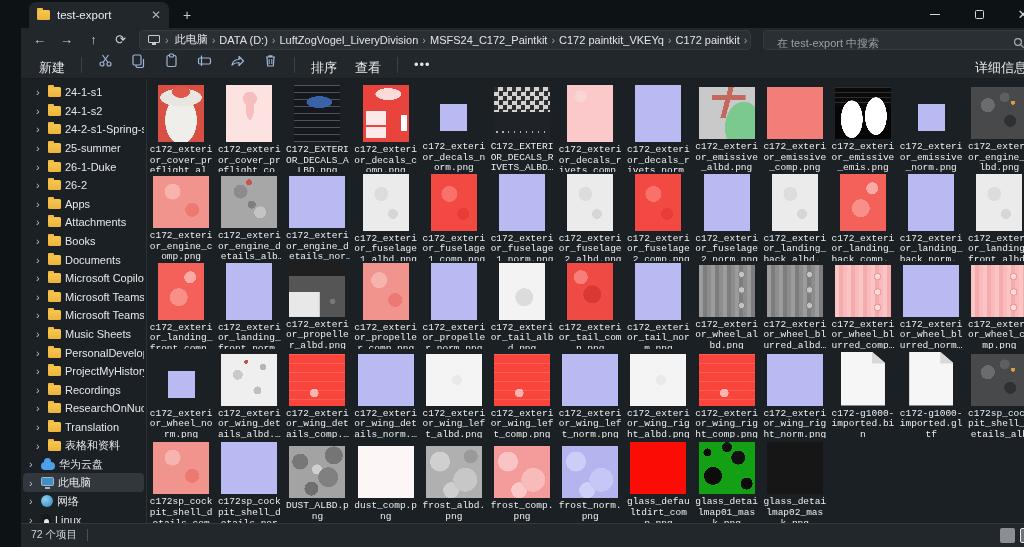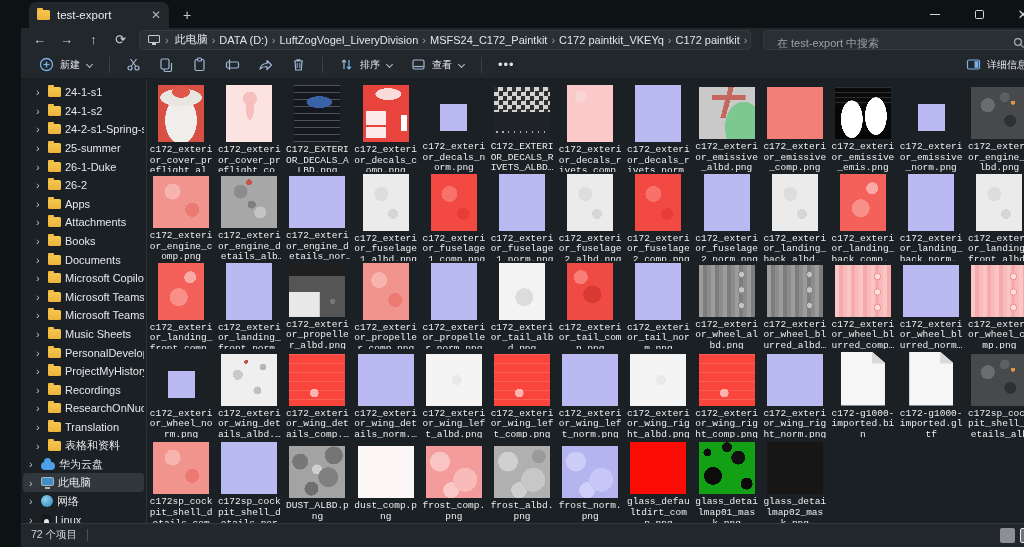--- a/index.html
+++ b/index.html
@@ -34,21 +34,21 @@
     border-radius:4px; display:flex; align-items:flex-end; padding:0 13px; }
   .searchbox input { flex:1; background:transparent; border:none; outline:none; color:#d8dcdf; font-size:11px;
     font-family:"Liberation Sans","DejaVu Sans",sans-serif; }
   .searchbox input::placeholder { color:#9aa0a6; }
   .mag { width:12px; height:12px; flex:none; }
 
   
   .toolbar { height:28px; background:#22272b; border-bottom:1px solid #191d20; display:flex; align-items:center;
     padding:0 10px; gap:2px; }
   .tbtn { height:24px; display:flex; align-items:center; gap:6px; padding:0 8px; border-radius:4px;
-    color:#e4e7ea; font-size:10px; white-space:nowrap; }
+    color:#e4e7ea; font-size:13px; white-space:nowrap;flex-direction:column; }
   .tbtn svg { display:block; }
   .caret { width:7px; height:7px; display:inline-block; position:relative; }
   .caret::before { content:""; position:absolute; left:1px; top:1px; width:4px; height:4px;
     border-right:1.2px solid #b9bfc5; border-bottom:1.2px solid #b9bfc5; transform:rotate(45deg); }
   .tsep { width:1px; height:16px; background:#3a4045; margin:0 6px; }
   .tspacer { flex:1; }
   .dots { color:#dfe3e6; font-size:13px; letter-spacing:1px; padding:0 8px; }
 
   
   .body { position:relative; height:444px; background:#1b2024; display:flex; }
@@ -776,29 +776,29 @@
             <div class="fname">DUST_ALBD.png</div>
           </div>
           <div class="tile">
             <div class="thumbwrap">
               <div class="thumb th-nearwhite sz-s"></div>
             </div>
             <div class="fname">dust_comp.png</div>
           </div>
           <div class="tile">
             <div class="thumbwrap">
+              <div class="thumb th-cloudsgray sz-s"></div>
+            </div>
+            <div class="fname">frost_albd.png</div>
+          </div>
+          <div class="tile">
+            <div class="thumbwrap">
               <div class="thumb th-cloudspink sz-s"></div>
             </div>
             <div class="fname">frost_comp.png</div>
-          </div>
-          <div class="tile">
-            <div class="thumbwrap">
-              <div class="thumb th-cloudsgray sz-s"></div>
-            </div>
-            <div class="fname">frost_albd.png</div>
           </div>
           <div class="tile">
             <div class="thumbwrap">
               <div class="thumb th-cloudslav sz-s"></div>
             </div>
             <div class="fname">frost_norm.png</div>
           </div>
           <div class="tile">
             <div class="thumbwrap">
               <div class="thumb th-purered sz-s"></div>

